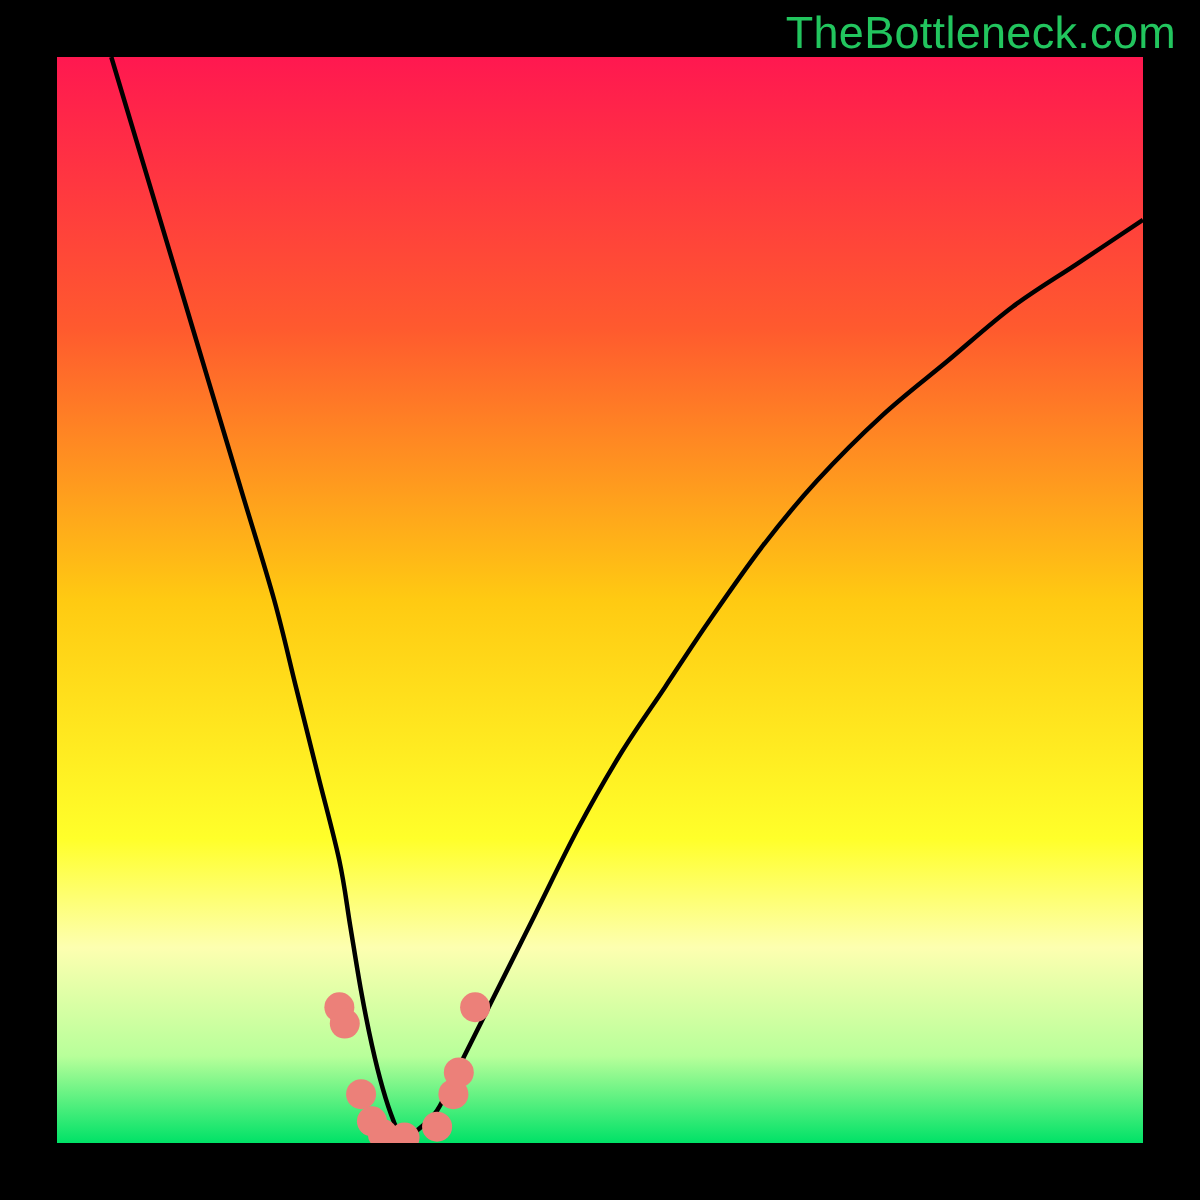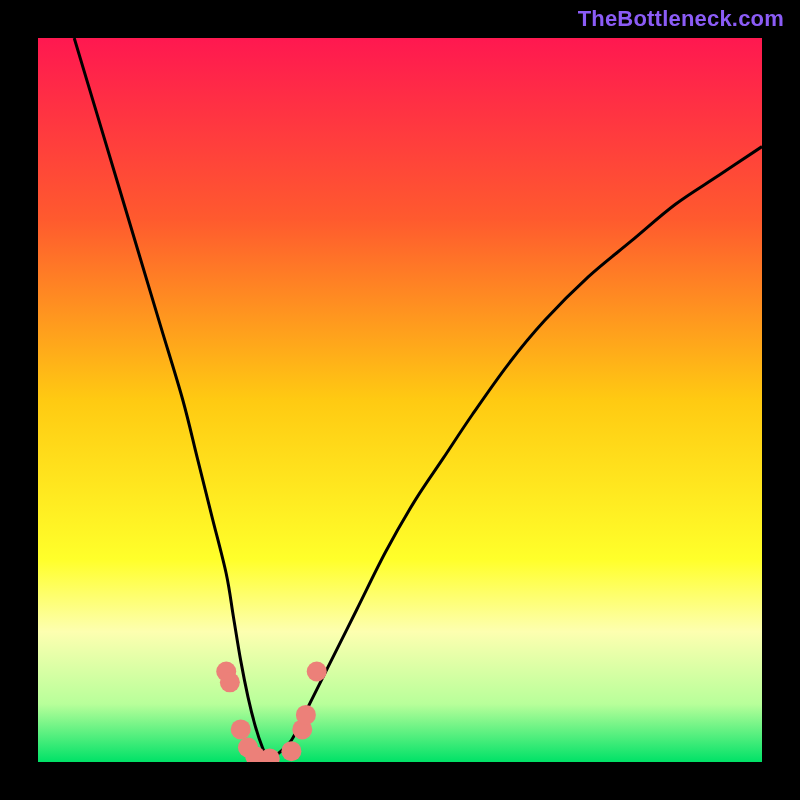--- a/index.html
+++ b/index.html
@@ -21,23 +21,23 @@
     left: 38px;
     top: 38px;
     width: 724px;
     height: 724px;
     overflow: hidden;
   }
   .watermark {
     position: absolute;
     top: 6px;
     right: 16px;
-    color: #8b5cf6;
-    font-size: 22px;
-    font-weight: 700;
+    color: #22c55e;
+    font-size: 30px;
+    font-weight: 400;
     letter-spacing: 0.2px;
     user-select: none;
   }
   svg {
     display: block;
   }
 </style>
 </head>
 <body>
 

